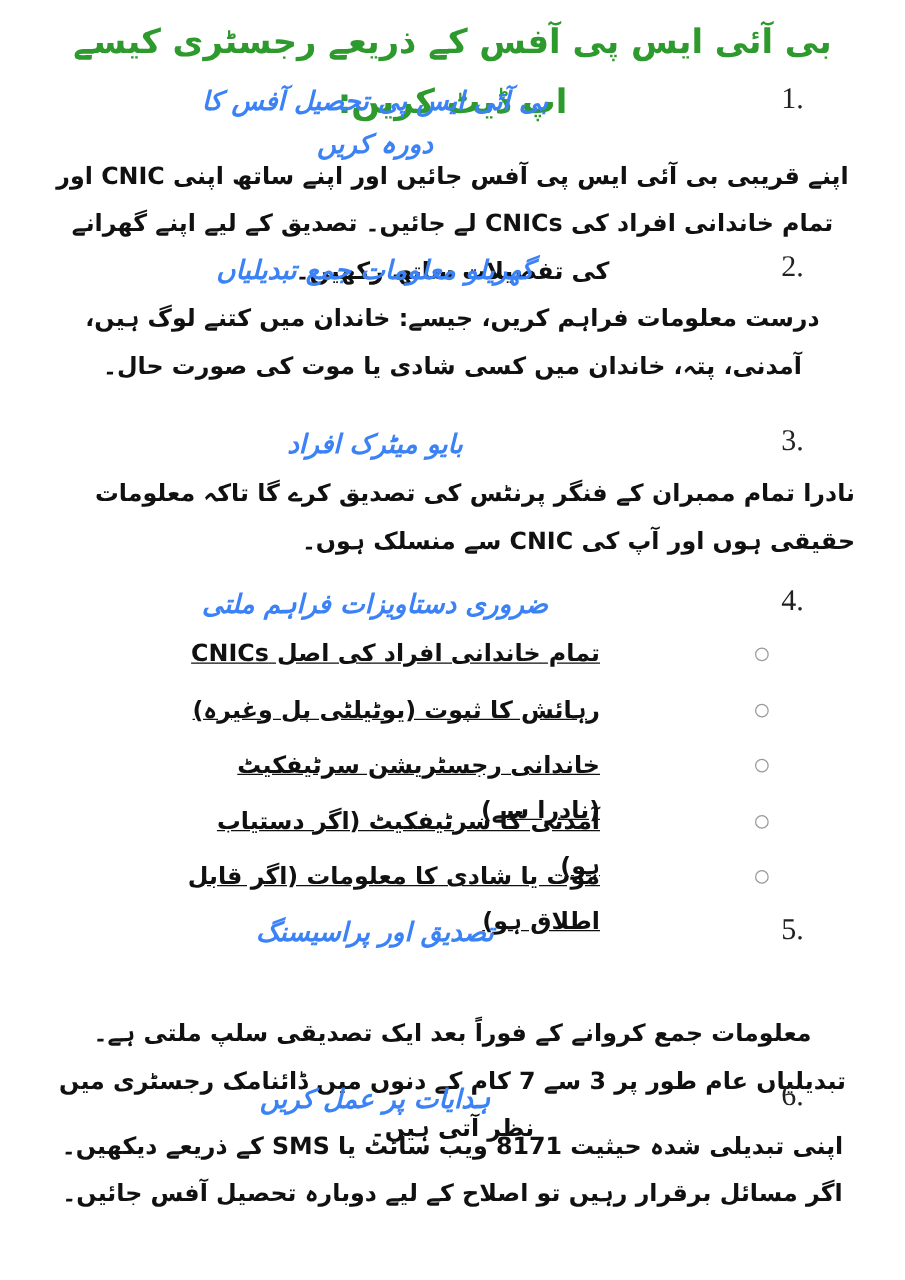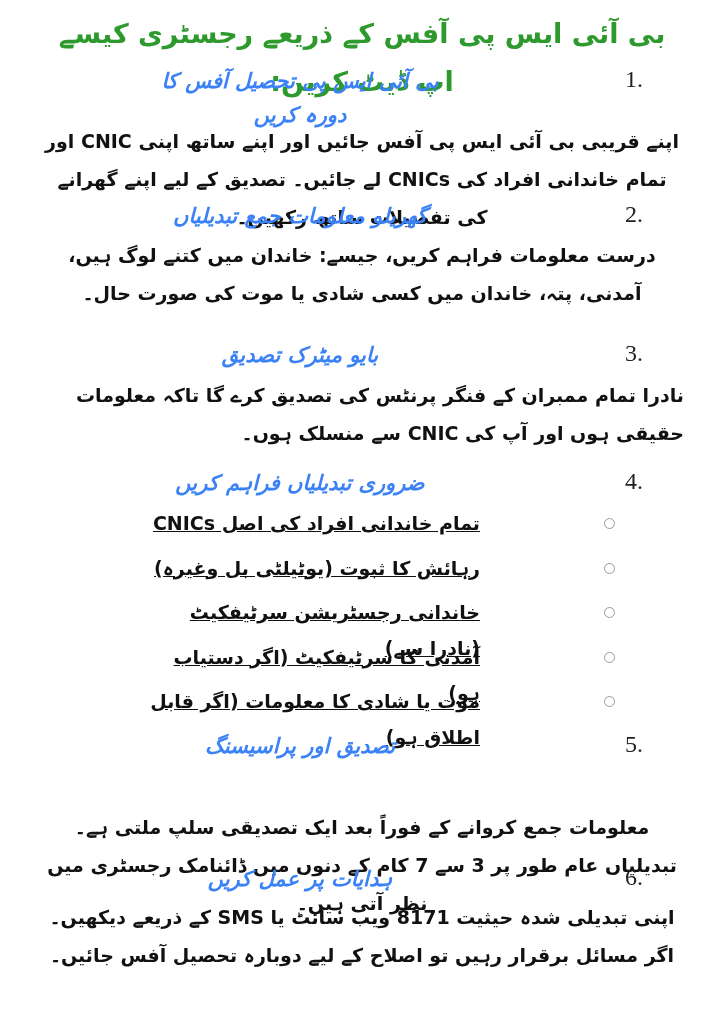--- a/index.html
+++ b/index.html
@@ -36,27 +36,27 @@
   <div class="para" style="top:122px;">اپنے قریبی بی آئی ایس پی آفس جائیں اور اپنے ساتھ اپنی CNIC اور تمام خاندانی افراد کی CNICs لے جائیں۔ تصدیق کے لیے اپنے گھرانے کی تفصیلات ساتھ رکھیں۔</div>
 
   <div class="heading" style="top:197px;">
     <span class="num">2.</span>
     <span class="htext">گھریلو معلومات جمع تبدیلیاں</span>
   </div>
   <div class="para" style="top:236px;">درست معلومات فراہم کریں، جیسے: خاندان میں کتنے لوگ ہیں، آمدنی، پتہ، خاندان میں کسی شادی یا موت کی صورت حال۔</div>
 
   <div class="heading" style="top:336px;">
     <span class="num">3.</span>
-    <span class="htext">بایو میٹرک تصدیق</span>
+    <span class="htext">بایو میٹرک افراد</span>
   </div>
   <div class="para" style="top:376px;text-align:right;">نادرا تمام ممبران کے فنگر پرنٹس کی تصدیق کرے گا تاکہ معلومات حقیقی ہوں اور آپ کی CNIC سے منسلک ہوں۔</div>
 
   <div class="heading" style="top:464px;">
     <span class="num">4.</span>
-    <span class="htext">ضروری تبدیلیاں فراہم کریں</span>
+    <span class="htext">ضروری دستاویزات فراہم ملتی</span>
   </div>
   <div class="bullets">
     <div class="bullet-row">
       <span class="circle"></span>
       <span class="btext">تمام خاندانی افراد کی اصل CNICs</span>
     </div>
     <div class="bullet-row">
       <span class="circle"></span>
       <span class="btext">رہائش کا ثبوت (یوٹیلٹی بل وغیرہ)</span>
     </div>

